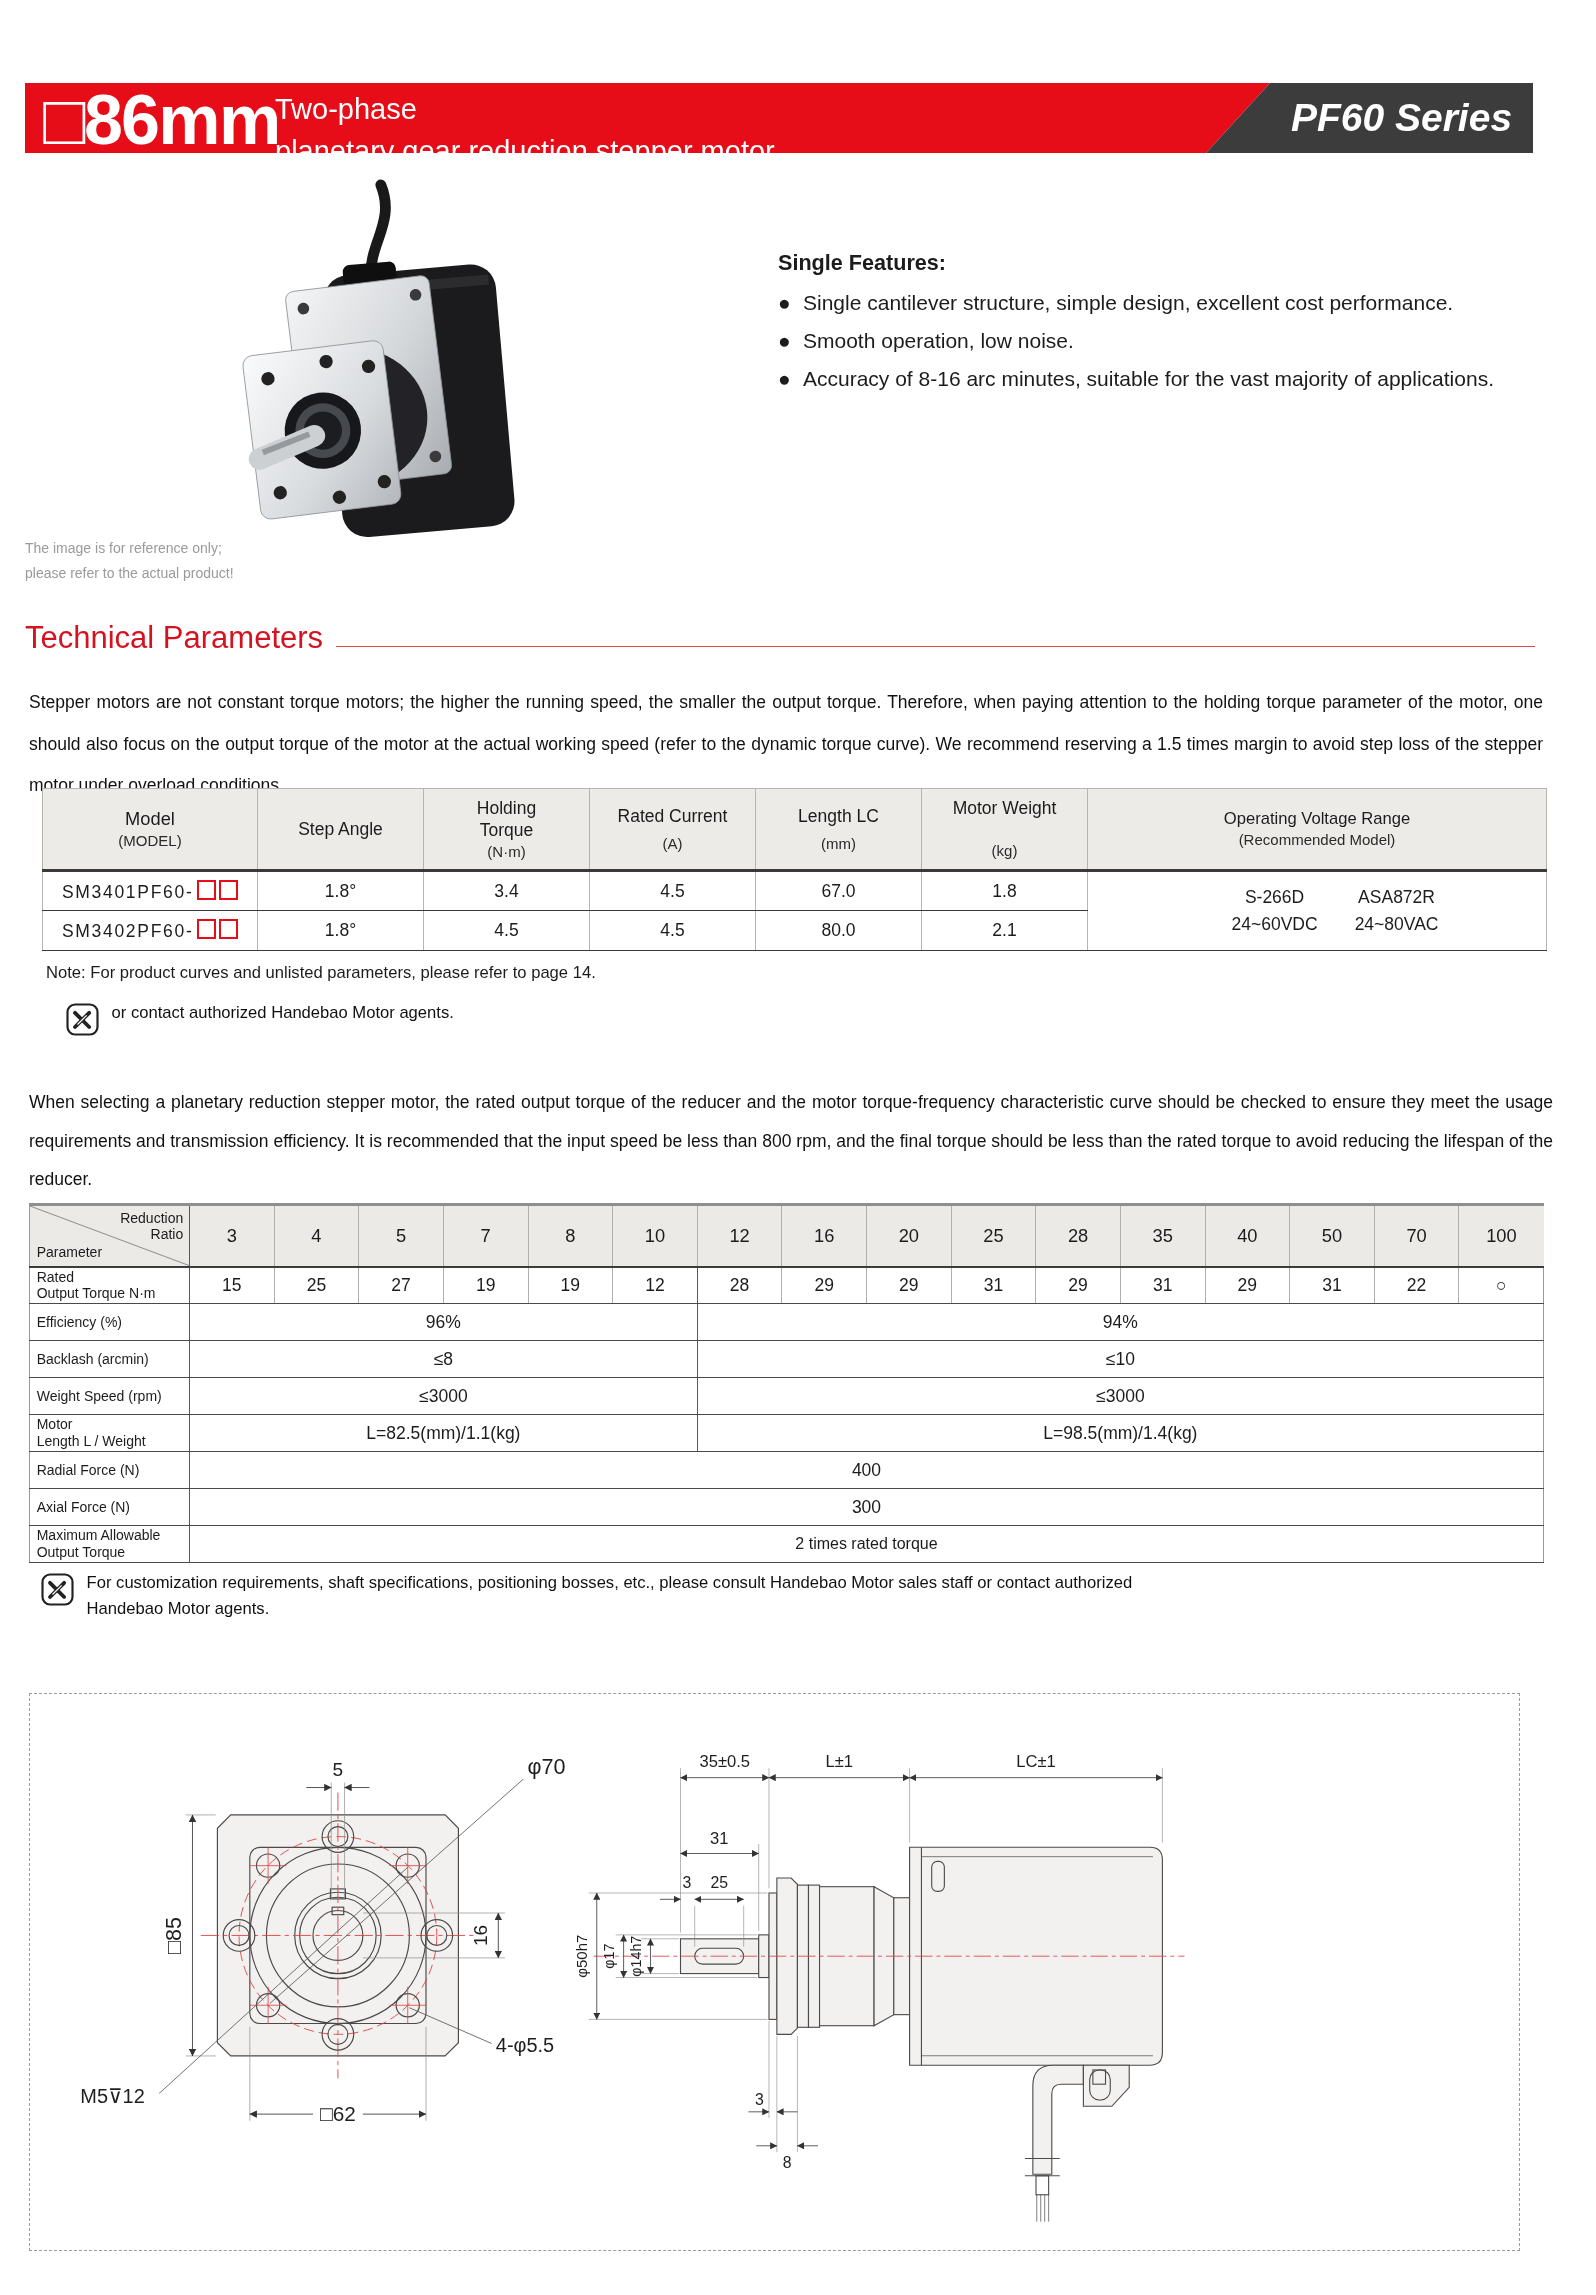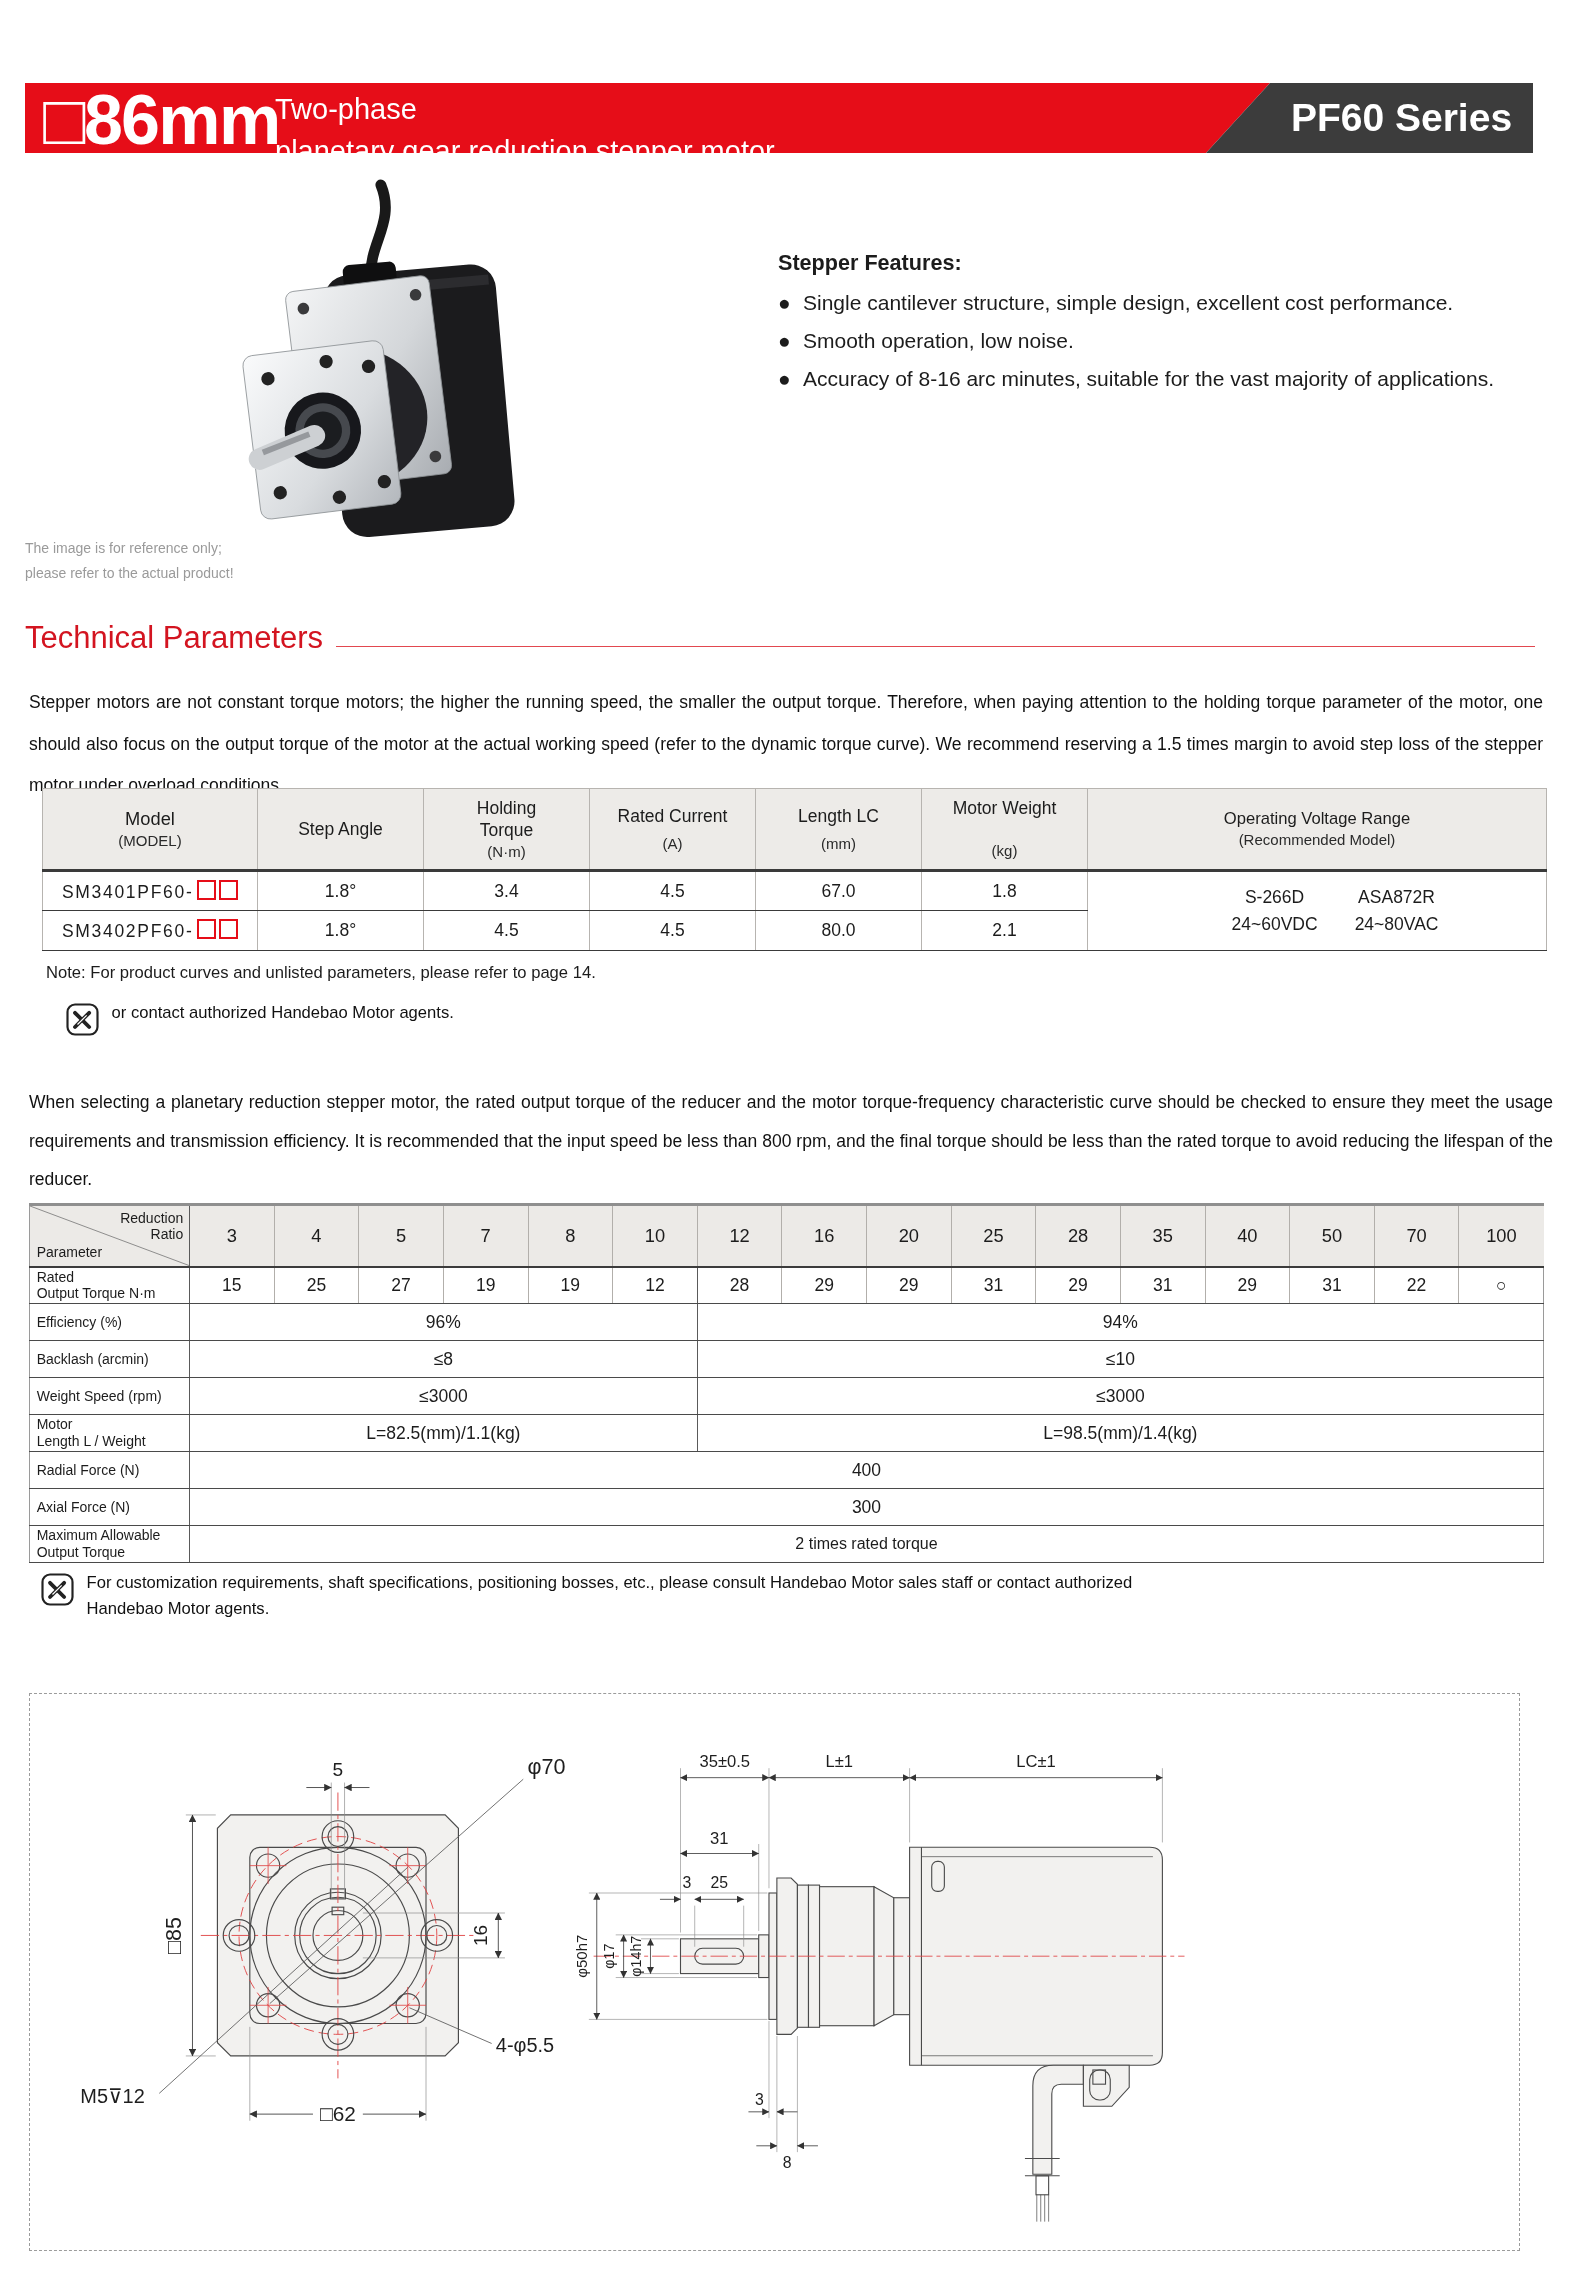--- a/index.html
+++ b/index.html
@@ -9,21 +9,21 @@
 
   
   .band{position:absolute;left:25px;top:83px;width:1508px;height:70px;}
   .band-red{position:absolute;inset:0;background:#e60d18;
             clip-path:polygon(0 0,1245px 0,1181px 100%,0 100%);}
   .band-dark{position:absolute;left:1156px;top:0;width:352px;height:100%;background:#3c3c3c;
             clip-path:polygon(89px 0,100% 0,100% 100%,25px 100%);}
   .band-size{position:absolute;left:18.3px;top:-3.3px;font-size:70px;font-weight:700;color:#fff;letter-spacing:-1.7px;}
   .band-sub{position:absolute;left:250px;top:5px;color:#fff;line-height:1.45;font-size:29px;font-weight:400;}
   .band-series{position:absolute;left:1245px;top:0;width:263px;height:100%;display:flex;align-items:center;justify-content:center;
-               color:#fff;font-size:39px;font-weight:700;}
+               color:#fff;font-size:39px;font-weight:700;font-style:italic;}
 
   
   .caption{position:absolute;left:25px;top:536px;font-size:14px;color:#9a9a9a;line-height:1.75;}
   .features{position:absolute;left:778px;top:250px;width:798px;}
   .features-title{font-size:21.6px;font-weight:700;margin-bottom:8.3px;}
   .feat-item{display:flex;font-size:21px;line-height:1.8;}
   .feat-bullet{width:25px;flex:none;}
 
   
   .tech-head{position:absolute;left:25px;top:622px;width:1510px;display:flex;align-items:flex-end;}
@@ -144,21 +144,21 @@
     <line x1="62" y1="344" x2="128" y2="316" stroke="#cdd0d3" stroke-width="26" stroke-linecap="round"></line>
     <line x1="66" y1="336" x2="122" y2="314" stroke="#96999d" stroke-width="7"></line>
   </svg>
 
   <div class="caption">
     <div>The image is for reference only;</div>
     <div>please refer to the actual product!</div>
   </div>
 
   <div class="features">
-    <div class="features-title">Stepper Features:</div>
+    <div class="features-title">Single Features:</div>
     <div class="feat-item">
       <span class="feat-bullet">●</span>
       <span>Single cantilever structure, simple design, excellent cost performance.</span>
     </div>
     <div class="feat-item">
       <span class="feat-bullet">●</span>
       <span>Smooth operation, low noise.</span>
     </div>
     <div class="feat-item">
       <span class="feat-bullet">●</span>

